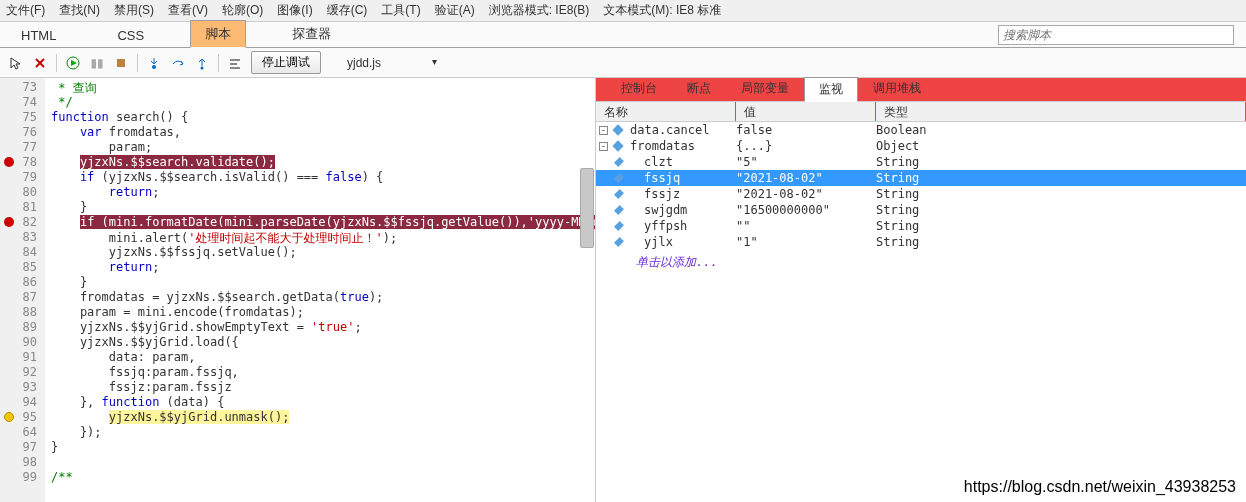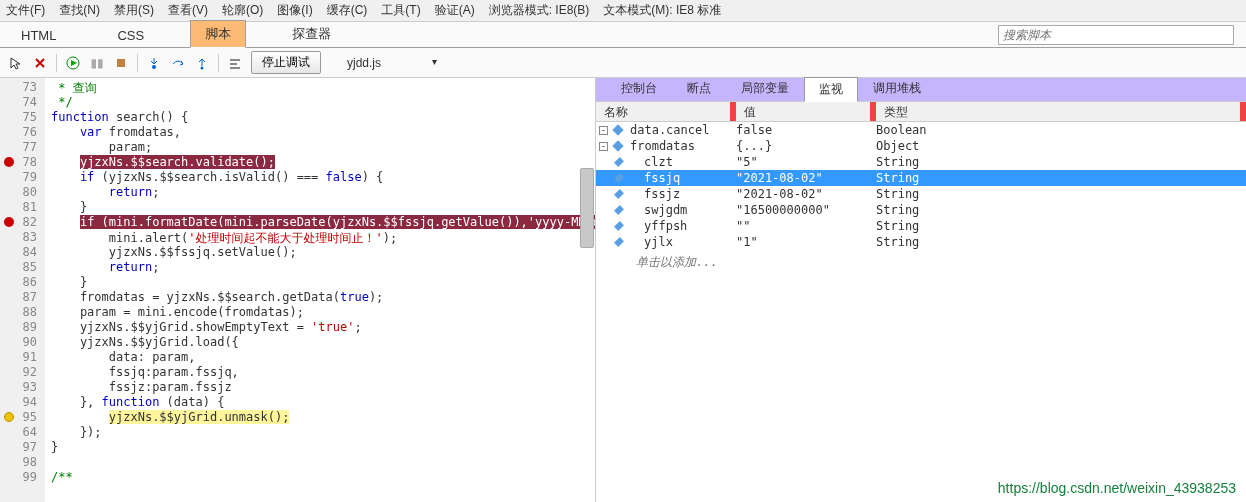--- a/index.html
+++ b/index.html
@@ -26,36 +26,36 @@
 .bp.yellow { background: #f0c400; border: 1px solid #b89000; }
 .code { flex: 1; padding-top: 2px; white-space: pre; overflow: hidden; }
 .code div { height: 15px; padding-left: 6px; }
 .kw { color: #0000c0; }
 .com { color: #008000; }
 .str { color: #c00000; }
 .hl1 { background: #8b2940; color: #fff; padding: 0 0; }
 .hl2 { background: #fff59d; }
 .scrollthumb { position: absolute; right: 1px; top: 90px; width: 14px; height: 80px; background: #c8c8c8; border: 1px solid #aaa; border-radius: 2px; }
 .rightpane { flex: 1; display: flex; flex-direction: column; }
-.rtabs { height: 24px; border-bottom: 1px solid #ccc; display: flex; align-items: flex-end; padding-left: 10px; background: #c4b5fd; }
+.rtabs { height: 24px; border-bottom: 1px solid #ccc; display: flex; align-items: flex-end; padding-left: 10px; background: #ef4444; }
 .rtab { padding: 3px 14px; cursor: pointer; border: 1px solid transparent; }
 .rtab.active { border: 1px solid #999; border-bottom: 1px solid #fff; background: #fff; margin-bottom: -1px; }
 .whead { height: 20px; display: flex; border-bottom: 1px solid #ccc; background: #f0f0f0; }
-.whead div { padding: 2px 8px; border-right: 6px solid #ef4444; }
+.whead div { padding: 2px 8px; border-right: 1px solid #ef4444; }
 .wc1 { width: 140px; } .wc2 { width: 140px; } .wc3 { flex: 1; }
 .wbody { flex: 1; font-family: Consolas, monospace; font-size: 12px; }
 .wrow { height: 16px; display: flex; align-items: center; }
 .wrow.sel { background: #3399ff; color: #fff; }
 .wic { width: 30px; display: flex; align-items: center; justify-content: flex-end; padding-right: 4px; }
 .tw { width: 9px; height: 9px; border: 1px solid #888; font-size: 9px; line-height: 7px; text-align: center; margin-right: 4px; background: #fff; cursor: pointer; }
 .diamond { width: 8px; height: 8px; background: #5aa0e0; transform: rotate(45deg); margin-left: 2px; }
 .wn { width: 110px; padding-left: 4px; } .wn.ind { padding-left: 18px; }
 .wv { width: 140px; font-family: Consolas, monospace; } .wt { flex: 1; font-family: Consolas, monospace; }
-.addw { color: #737373; font-style: italic; padding-left: 40px; margin-top: 4px; }
-.watermark { position: absolute; right: 10px; bottom: 6px; color: #15803d; font-size: 14px; font-family: sans-serif; }
+.addw { color: #6d28d9; font-style: italic; padding-left: 40px; margin-top: 4px; }
+.watermark { position: absolute; right: 10px; bottom: 6px; color: #000000; font-size: 16px; font-family: sans-serif; }
 svg { display: block; }
 </style>
 </head>
 <body>
 
 <div class="menubar" id="menubar">
     <span>文件(F)</span>
     <span>查找(N)</span>
     <span>禁用(S)</span>
     <span>查看(V)</span>

